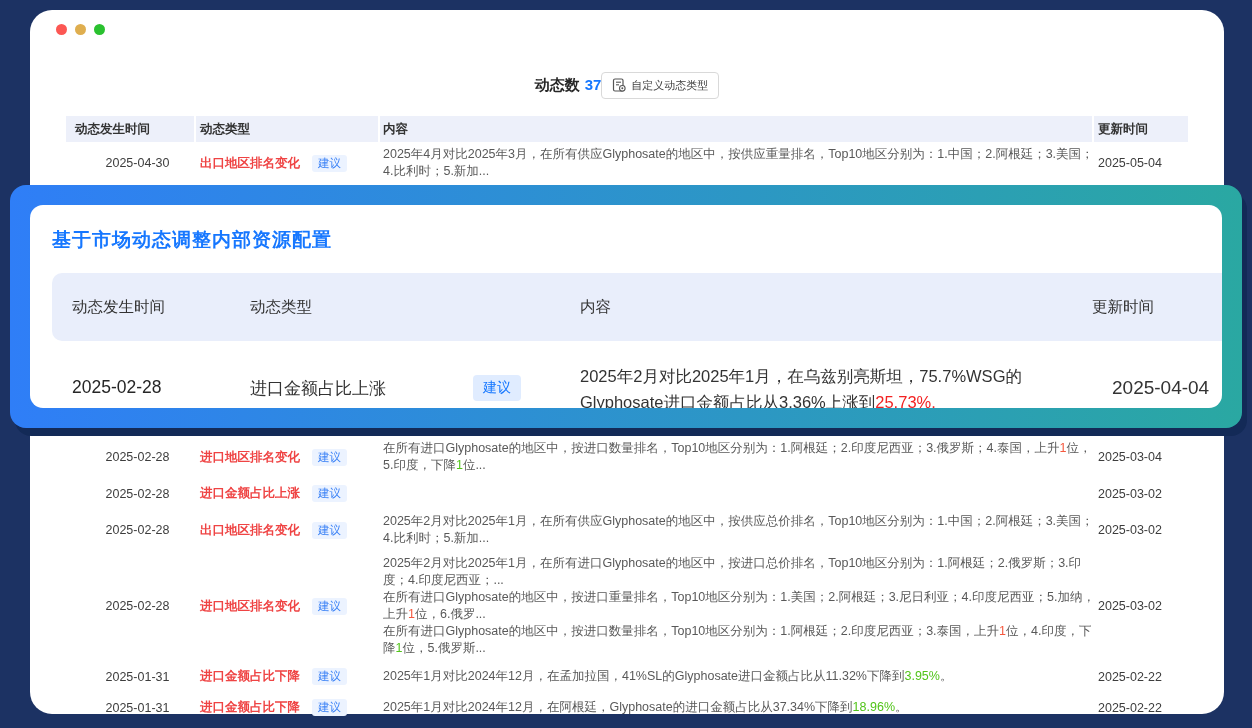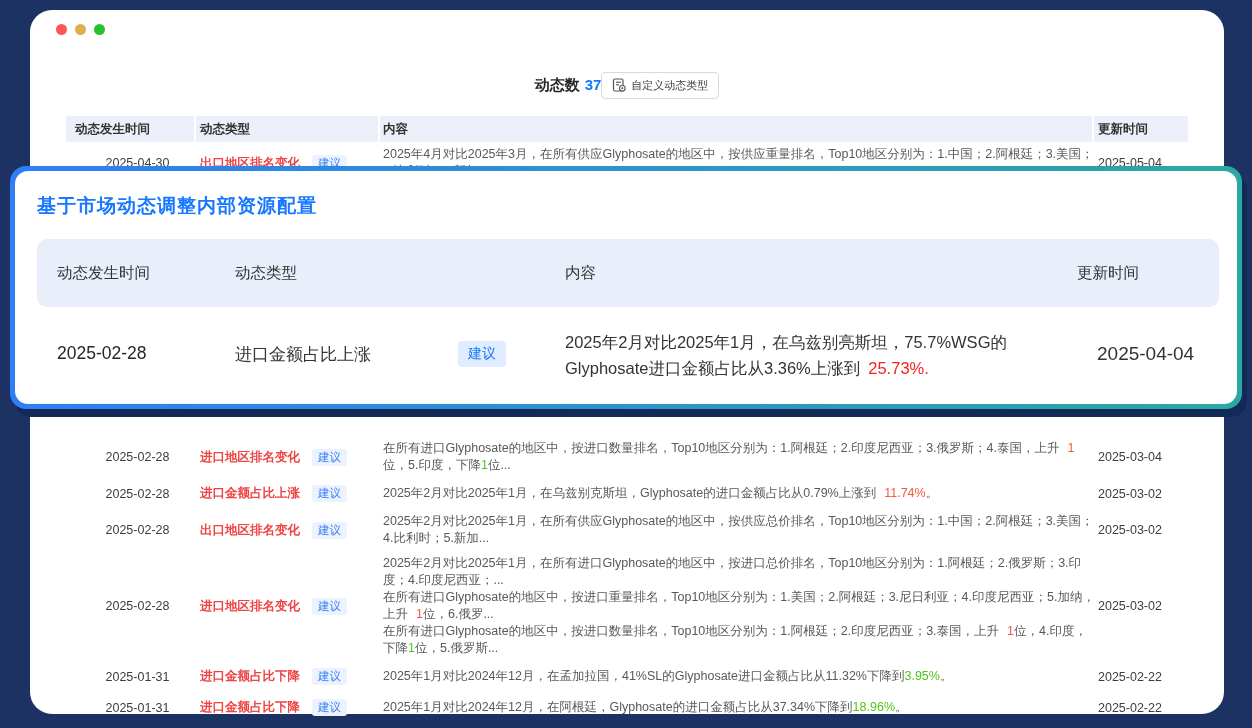--- a/index.html
+++ b/index.html
@@ -34,26 +34,26 @@
   .trow { display:grid; grid-template-columns:9px 125px 112px 71px 715px 1fr;
     align-items:center; min-height:31px; font-size:12.5px; }
   .trow:nth-of-type(2) { margin-top:252px; min-height:24px; }
   .c-date { grid-column:2; color:#3d3d3d;text-align:center; }
   .c-type { grid-column:3; color:#ef4444;font-weight:bold; }
   .c-badgecell { grid-column:4; }
   .badge { display:inline-block; background:#ecf3ff; color:#3b82f6; font-size:11.5px;
     padding:1px 6px; border-radius:3px; cursor:pointer; }
   .c-content { grid-column:5; color:#595959; line-height:17px; padding:4px 0; }
   .c-updated { grid-column:6; color:#3d3d3d; }
-  .seg-up { color:var(--up);margin-left:8px; }
+  .seg-up { color:var(--up); }
   .seg-down { color:var(--down); }
 
   
-  .overlay { position:absolute; left:10px; top:166px; width:1232px; height:243px;
-    background:linear-gradient(90deg,#2f7ef7,#2aa8a2); border-radius:16px; padding:5px;
+  .overlay { position:absolute; left:10px; top:185px; width:1232px; height:243px;
+    background:linear-gradient(90deg,#2f7ef7,#2aa8a2); border-radius:16px; padding:20px;
     box-shadow:5px 8px 0 #132a57; }
   .overlay-inner { background:#fff; width:100%; height:100%; border-radius:13px;
     padding:22px 0 0 22px; overflow:hidden; }
   .overlay-title { color:var(--accent); font-size:19px; font-weight:bold; margin-bottom:20px;
     letter-spacing:1px; }
   .o-grid { display:grid; grid-template-columns:198px 213px 117px 512px 142px; width:1182px; }
   .o-head { background:#e9eefb; border-radius:10px; height:68px; align-items:center;
     font-size:15.5px; color:#333; }
   .o-head > div:first-child, .o-row > .o-date { padding-left:20px; }
   .o-row { margin-top:22px; align-items:flex-start; }
@@ -117,23 +117,20 @@
           <div class="c-badgecell"><span class="badge">建议</span></div>
           <div class="c-content">
             <div><span>在所有进口Glyphosate的地区中，按进口数量排名，Top10地区分别为：1.阿根廷；2.印度尼西亚；3.俄罗斯；4.泰国，上升</span><span class="seg-up">1</span><span>位，5.印度，下降</span><span class="seg-down">1</span><span>位...</span></div>
           </div>
           <div class="c-updated">2025-03-04</div>
         </div>
         <div class="trow">
           <div class="c-date">2025-02-28</div>
           <div class="c-type">进口金额占比上涨</div>
           <div class="c-badgecell"><span class="badge">建议</span></div>
-          <div class="c-content">
-            <div><span>2025年2月对比2025年1月，在乌兹别克斯坦，Glyphosate的进口金额占比从0.79%上涨到</span><span class="seg-up">11.74%</span><span>。</span></div>
-          </div>
           <div class="c-updated">2025-03-02</div>
         </div>
         <div class="trow">
           <div class="c-date">2025-02-28</div>
           <div class="c-type">出口地区排名变化</div>
           <div class="c-badgecell"><span class="badge">建议</span></div>
           <div class="c-content">
             <div><span>2025年2月对比2025年1月，在所有供应Glyphosate的地区中，按供应总价排名，Top10地区分别为：1.中国；2.阿根廷；3.美国；4.比利时；5.新加...</span></div>
           </div>
           <div class="c-updated">2025-03-02</div>

